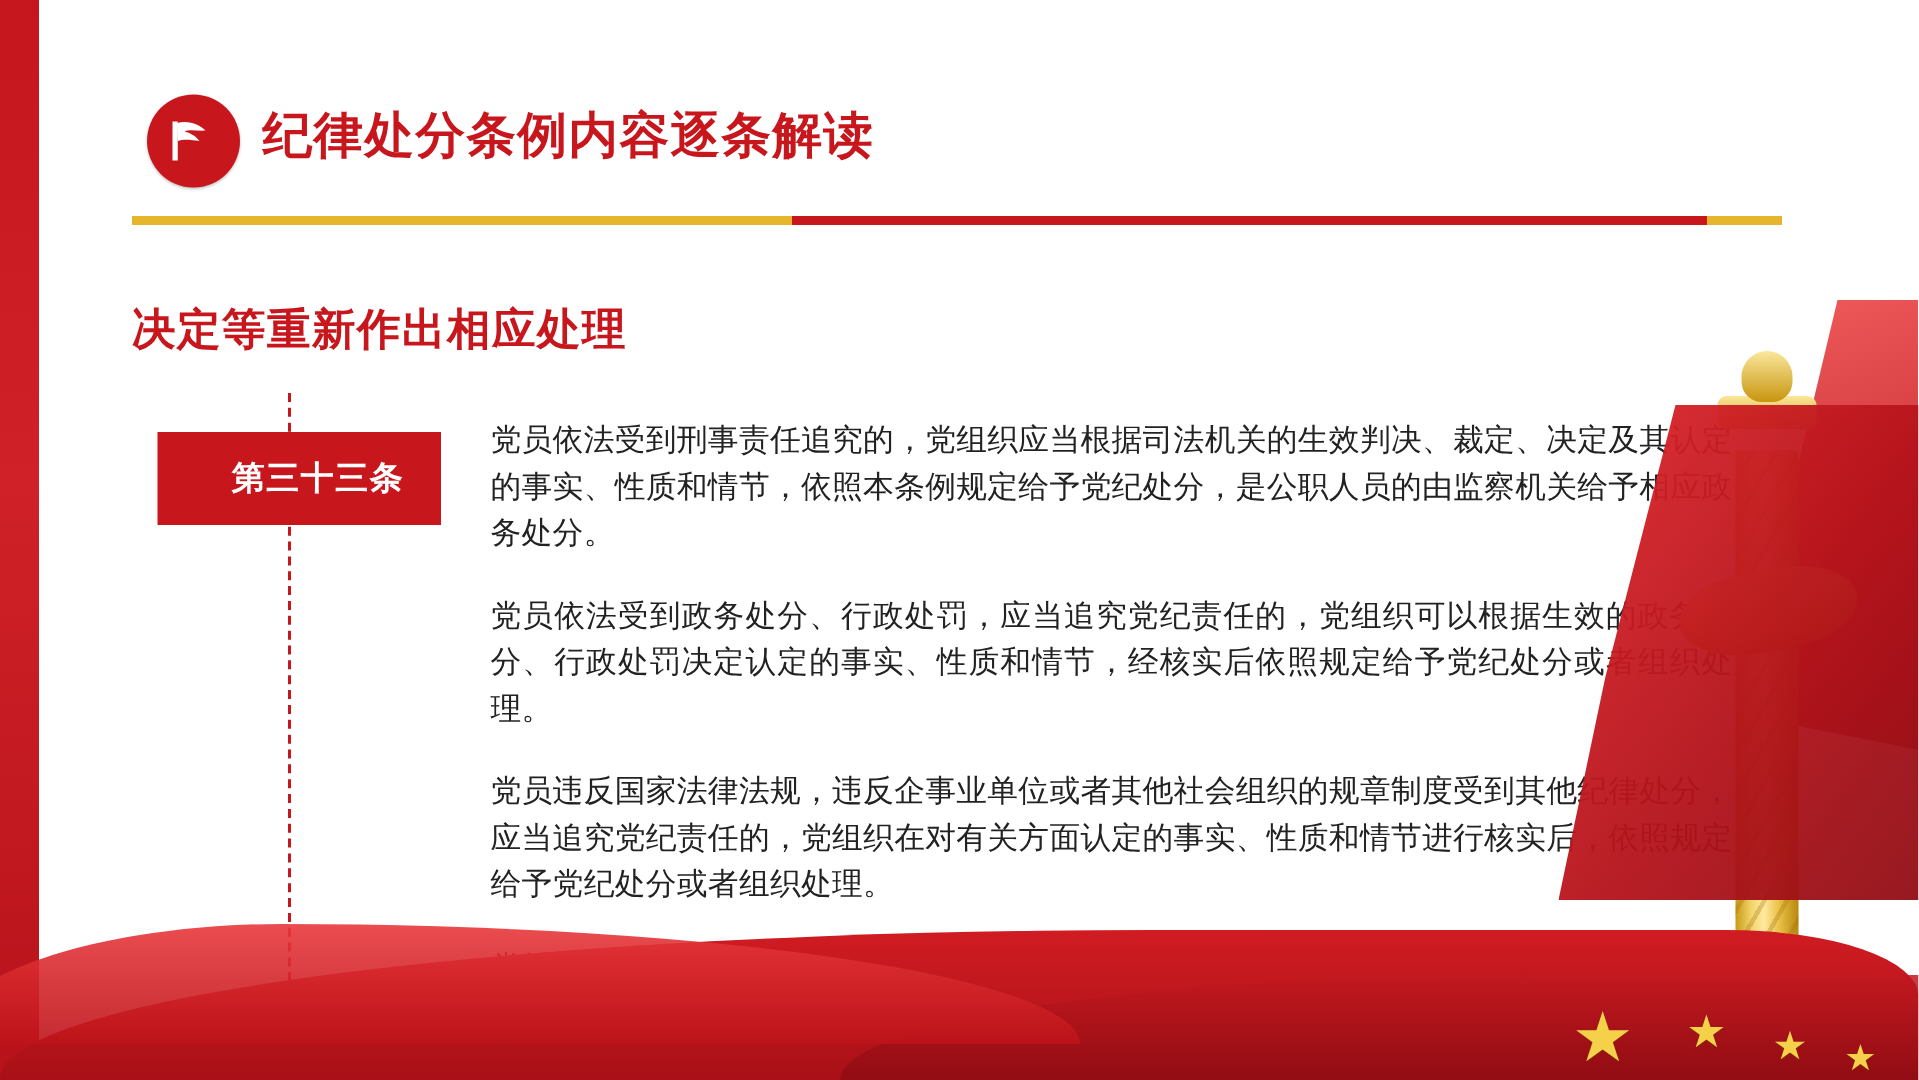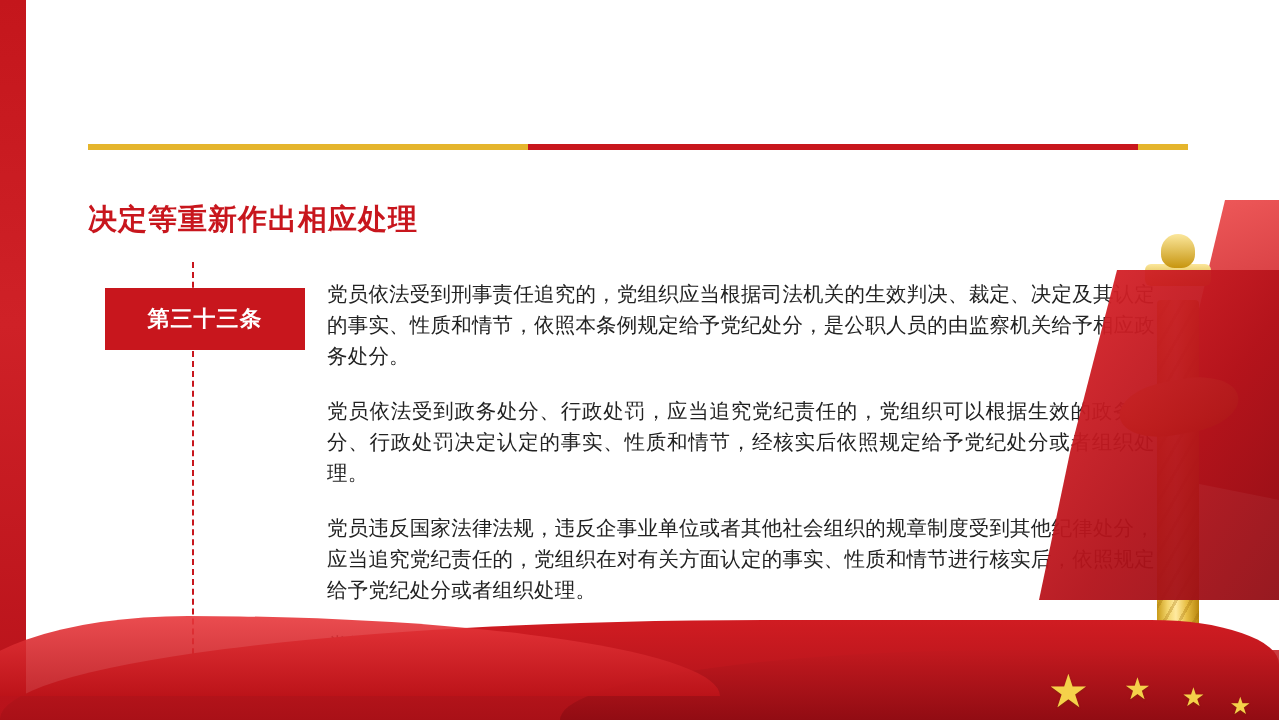--- a/index.html
+++ b/index.html
@@ -121,30 +121,31 @@
     border-left: 8px solid transparent;
     border-right: 8px solid transparent;
     border-top: 14px solid #c8161d;
   }
 
   
   .article-badge {
     position: absolute;
     left: 105px;
     top: 288px;
-    width: 200px;
+    width: 164px;
     height: 62px;
     background: #c8161d;
     color: #ffffff;
     font-size: 22px;
     font-weight: bold;
     display: flex;
     align-items: center;
     justify-content: center;
     letter-spacing: 1px;
+    padding-left: 25px;
   }
 
   
   .body-col {
     position: absolute;
     left: 327px;
     top: 278px;
     width: 828px;
   }
   .para {
@@ -296,20 +297,35 @@
 </style>
 </head>
 <body>
 
 <div id="slide">
 
   <div class="left-band"></div>
   <div class="left-band-inner"></div>
   <div class="corner-top"></div>
 
+  <div class="header">
+    <div class="emblem">
+      <svg width="40" height="40" viewBox="0 0 40 40" aria-hidden="true">
+        <g fill="#ffffff">
+          <path d="M6 33 L6 7 L9.5 7 L9.5 33 Z"></path>
+          <path d="M9 8 C17 6 24 9 28 13 C23 13.5 18 12 14 13.5 C18.5 15 22 17 24 20 C19 19.5 14 18.5 9.5 20 Z"></path>
+          <path d="M20 21.5 L23.3 25.2 L28 24 L25.4 28.1 L28 32.2 L23.3 31 L20 34.7 L16.7 31 L12 32.2 L14.6 28.1 L12 24 L16.7 25.2 Z" opacity="0"></path>
+        </g>
+        <g fill="#ffffff">
+          <path d="M13.5 21 l3.2 2.6 l-1.2 3.9 l3.4 -2.3 l3.4 2.3 l-1.2 -3.9 l3.2 -2.6 l-4.1 -0.1 l-1.3 -3.9 l-1.3 3.9 z" opacity="0"></path>
+        </g>
+      </svg>
+    </div>
+    <div class="header-title">纪律处分条例内容逐条解读</div>
+  </div>
 
   <div class="rule">
     <div class="seg-gold-left"></div>
     <div class="seg-red"></div>
     <div class="seg-gold-right"></div>
   </div>
 
   <div class="section-heading">决定等重新作出相应处理</div>
 
   <div class="timeline"></div>

